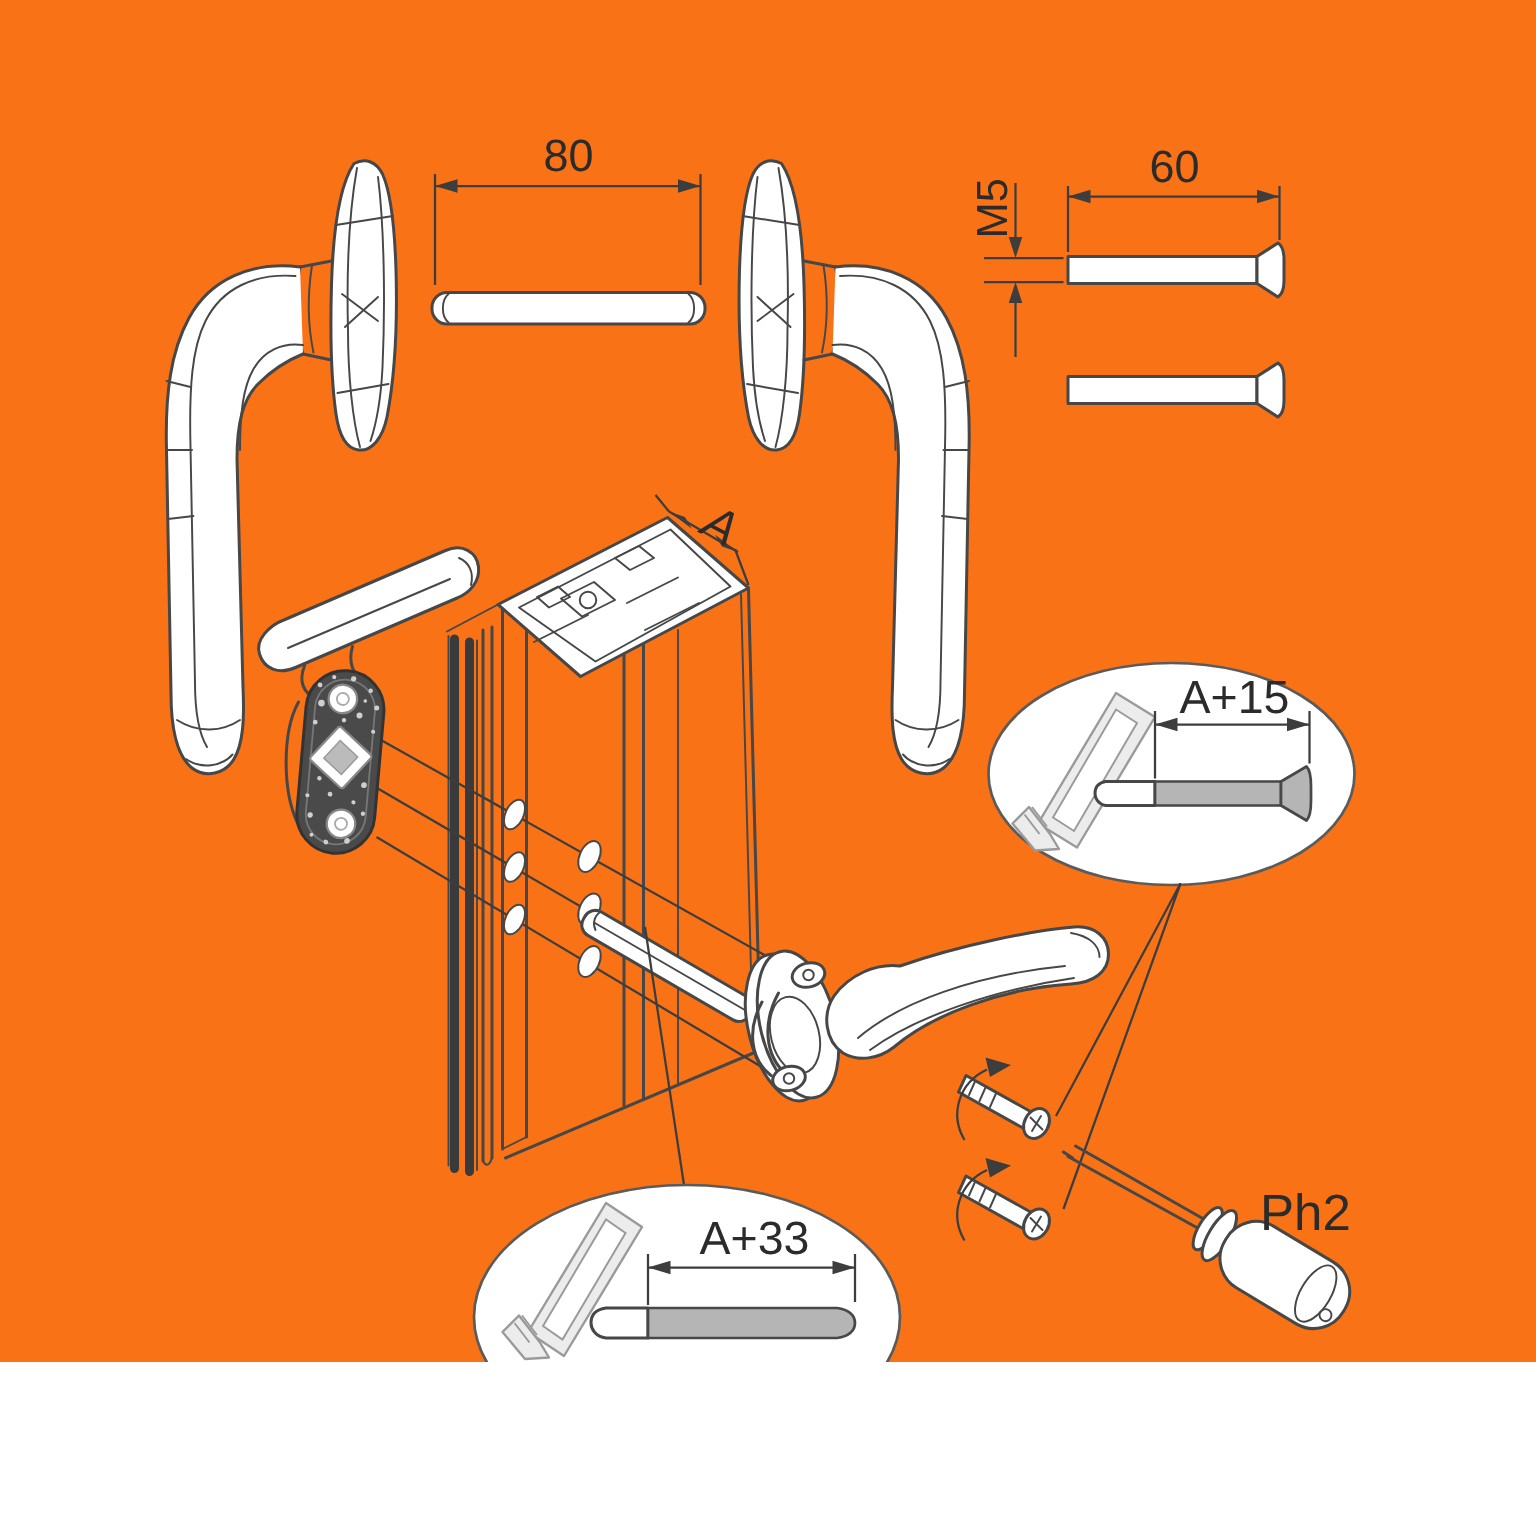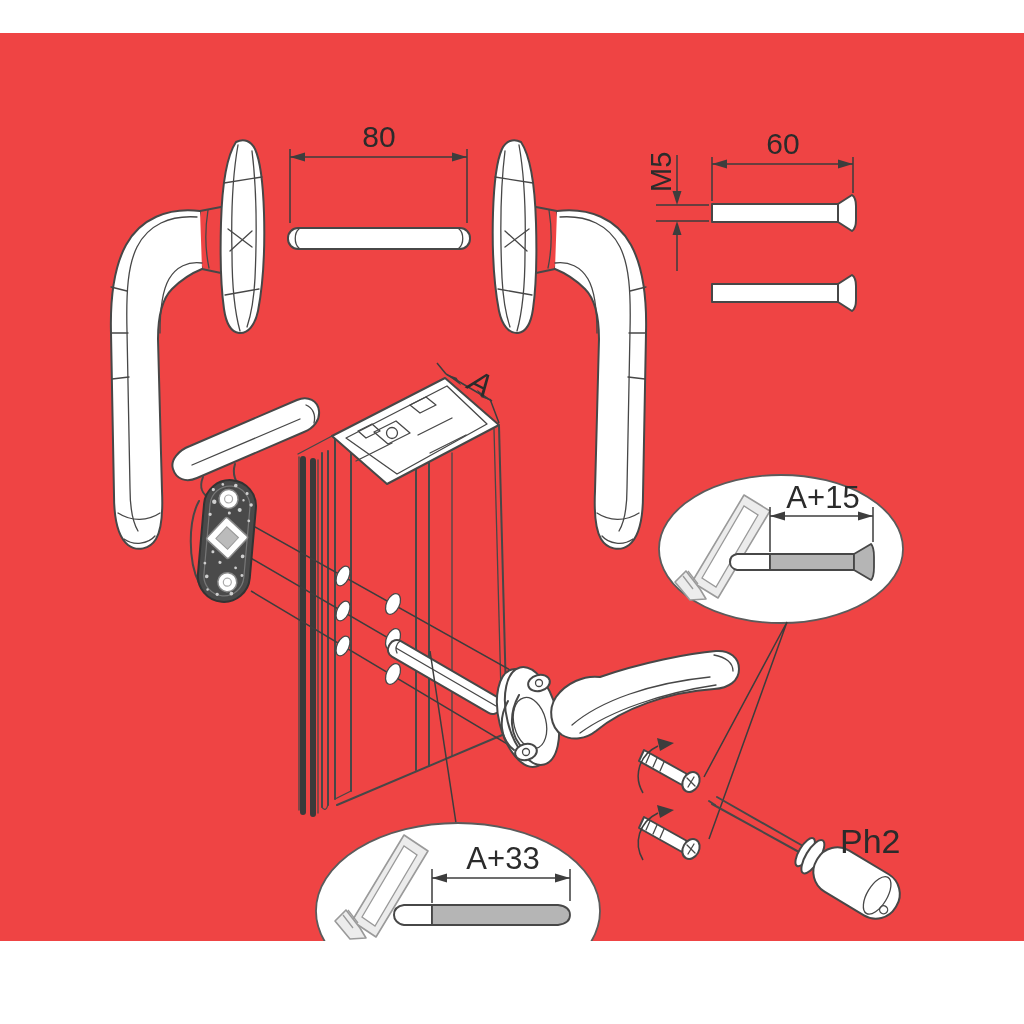--- a/index.html
+++ b/index.html
@@ -1,16 +1,16 @@
 <!DOCTYPE html>
 <html><head>
 <meta charset="utf-8">
 <style>
   html,body{margin:0;padding:0;background:#ffffff;}
-  .stage{width:1024px;height:908px;position:relative;background:#ef4444;overflow:hidden;margin-top:33px;}
+  .stage{width:1024px;height:908px;position:relative;background:#f97316;overflow:hidden;}
   svg{display:block}
   .s   {fill:none;stroke:#474747;stroke-width:2;stroke-linecap:round;stroke-linejoin:round}
   .sw  {fill:#ffffff;stroke:#474747;stroke-width:2;stroke-linecap:round;stroke-linejoin:round}
   .thin{stroke-width:1.3}
   .dk  {fill:none;stroke:#3a3a3a;stroke-width:6;stroke-linecap:round}
   .dim {fill:none;stroke:#3d3d3d;stroke-width:1.5}
   .arr {fill:#3d3d3d;stroke:none}
   .shade{fill:#b5b5b5;stroke:#474747;stroke-width:1.8;stroke-linejoin:round}
   .tool {fill:#ececec;stroke:#9a9a9a;stroke-width:1.6;stroke-linejoin:round}
   .toolw{fill:#ffffff;stroke:#9a9a9a;stroke-width:1.3}

